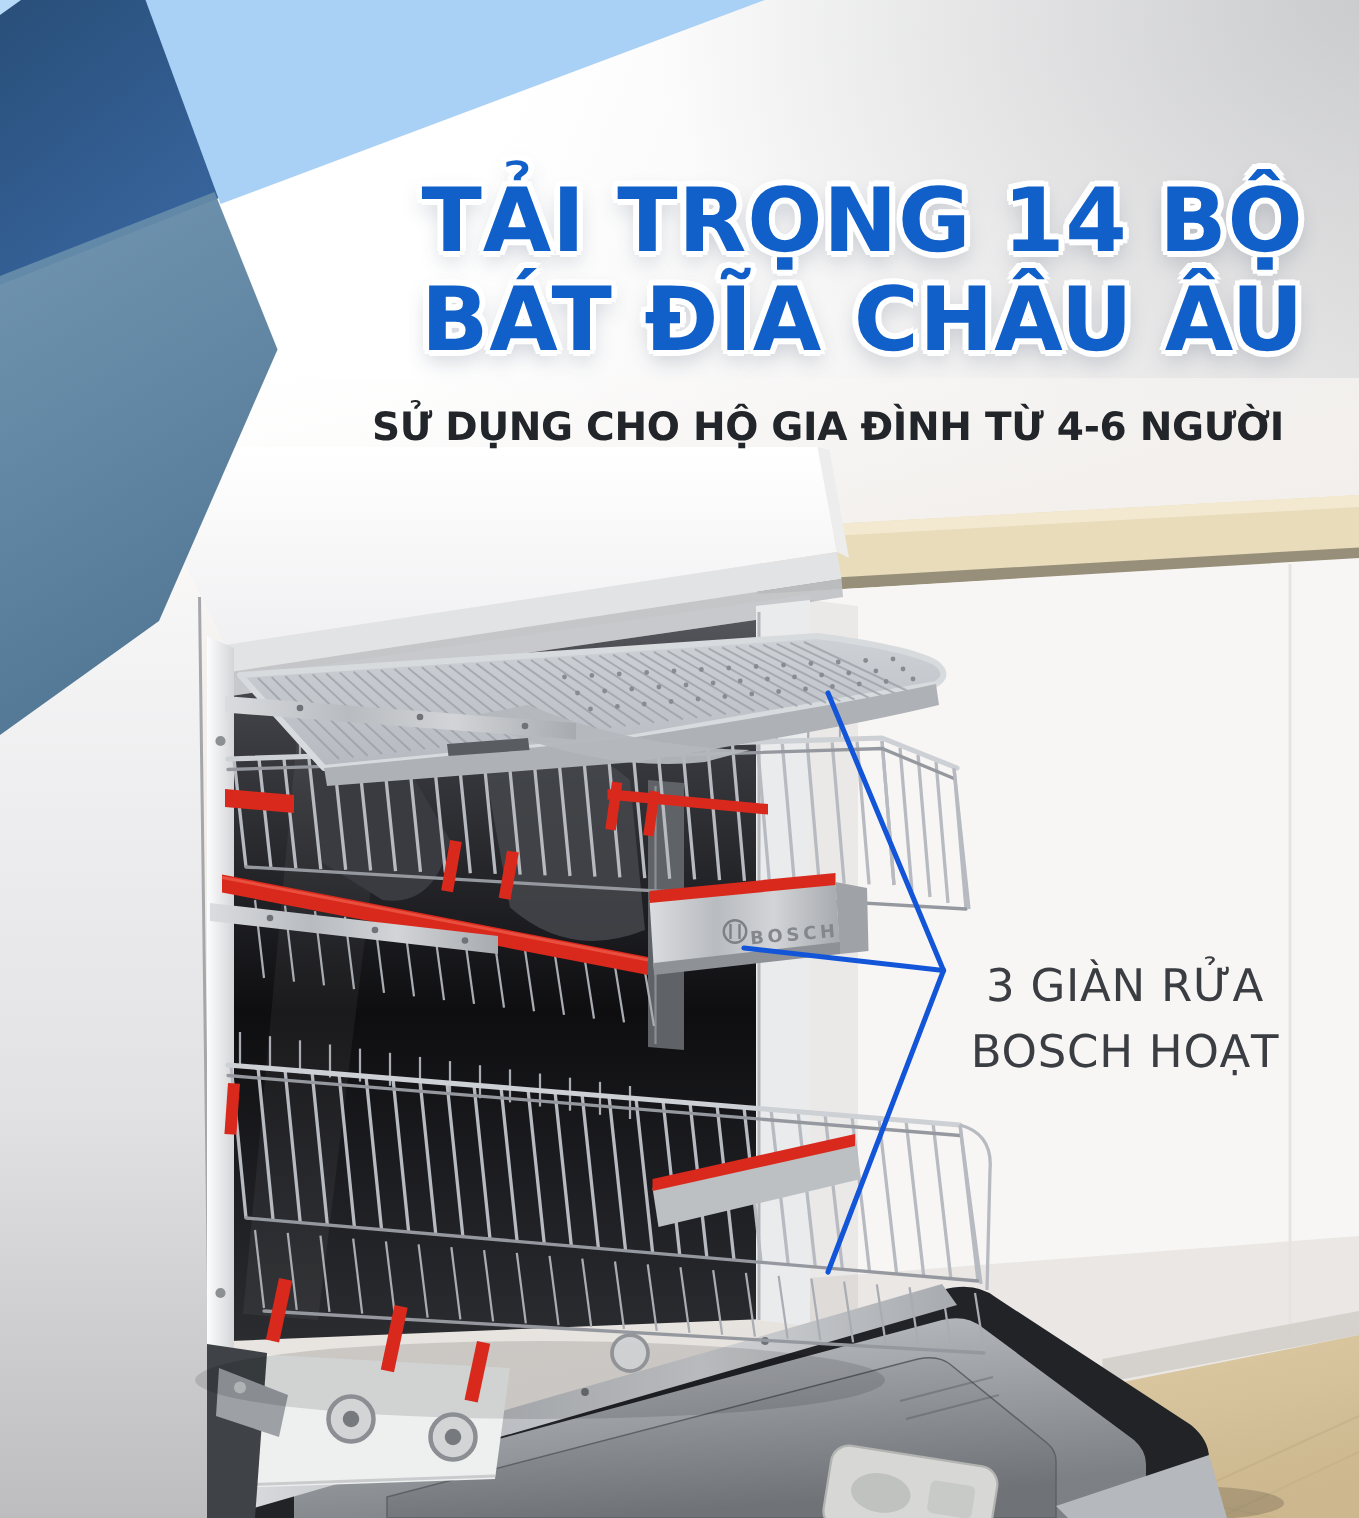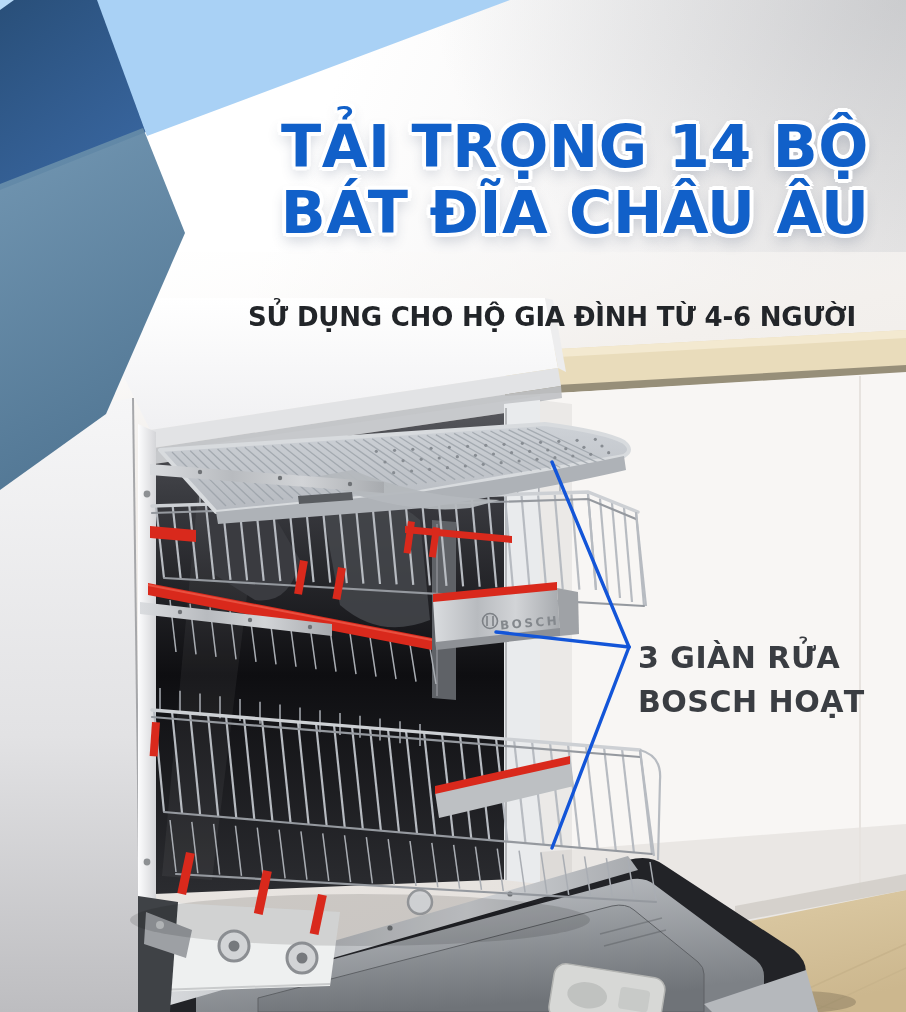--- a/index.html
+++ b/index.html
@@ -17,24 +17,24 @@
   .hero-title{
     position:absolute;top:114px;left:225px;width:700px;text-align:center;
     font-weight:bold;font-size:59px;line-height:1.12;letter-spacing:.5px;white-space:nowrap;
     color:var(--title_blue,#1160c9);
     text-shadow:-4px 0 0 #fff,4px 0 0 #fff,0 -4px 0 #fff,0 4px 0 #fff,
       -3px -3px 0 #fff,3px 3px 0 #fff,-3px 3px 0 #fff,3px -3px 0 #fff,
       0 7px 14px rgba(50,70,100,.28);}
   .hero-subtitle{
     position:absolute;top:270px;left:222px;width:660px;text-align:center;white-space:nowrap;
     font-weight:bold;font-size:26px;letter-spacing:-.2px;
-    color:var(--subtitle_dark,#222529);margin-top:32px;}
+    color:var(--subtitle_dark,#222529);}
   .callout-text{
-    position:absolute;top:636px;left:638px;width:224px;text-align:left;white-space:nowrap;
-    font-weight:bold;font-size:30px;line-height:1.45;letter-spacing:.5px;
+    position:absolute;top:636px;left:638px;width:224px;text-align:center;white-space:nowrap;
+    font-weight:normal;font-size:30px;line-height:1.45;letter-spacing:.5px;
     color:var(--annotation_dark,#3a3d42);}
 
   
   .wire{stroke:#b7bbc1;stroke-width:2.2;fill:none}
   .wire-thin{stroke:#a9adb3;stroke-width:1.5;fill:none}
   .rim{stroke:#cdd0d4;stroke-width:3.4;fill:none;stroke-linecap:round}
   .rim2{stroke:#95999f;stroke-width:2.2;fill:none;stroke-linecap:round}
   .slat{stroke:#969ca4;stroke-width:1.3;fill:none;opacity:.72}
   .red{fill:var(--accent_red,#d9291c)}
 </style>

